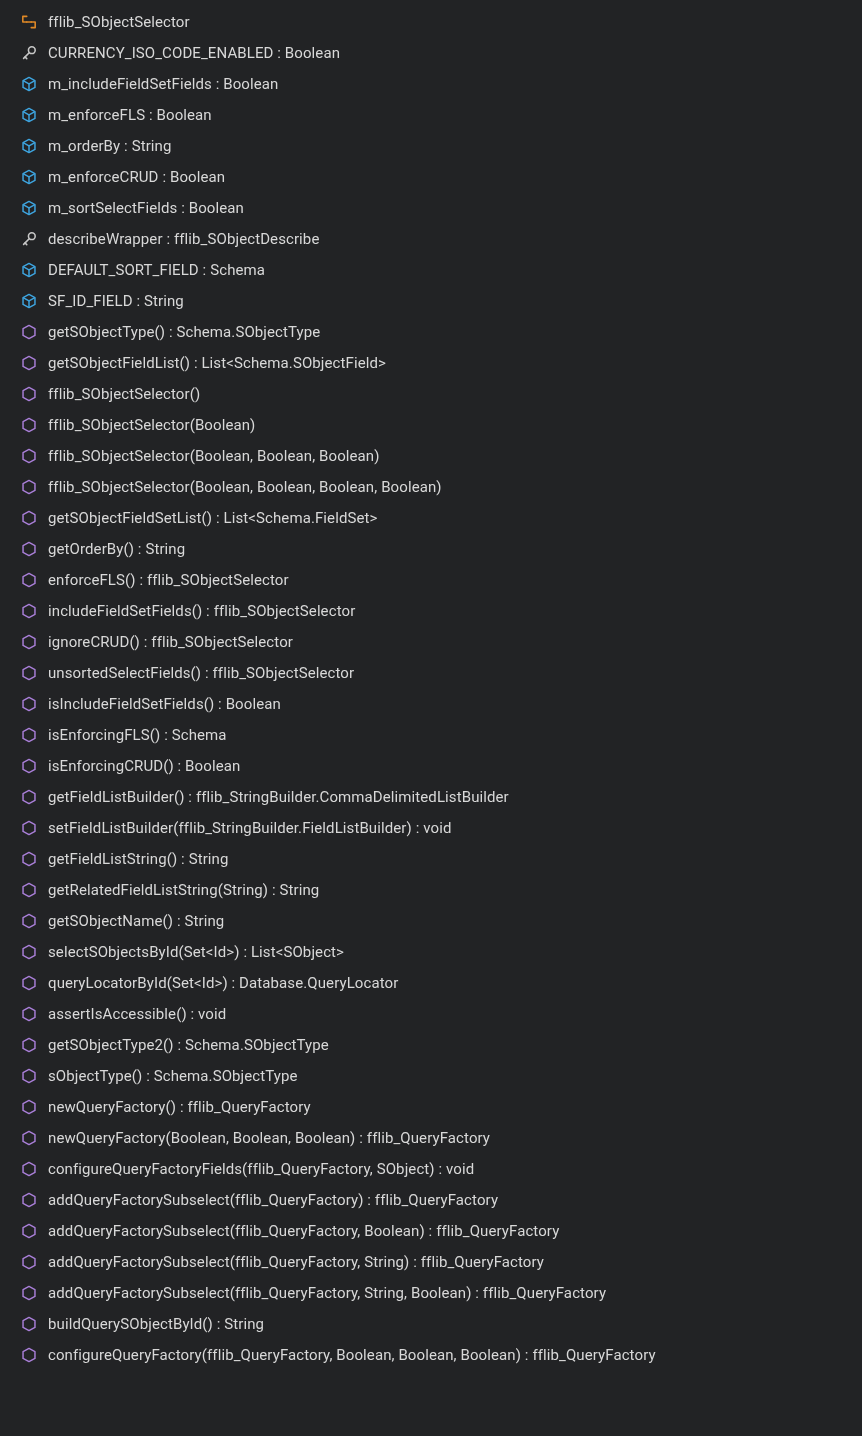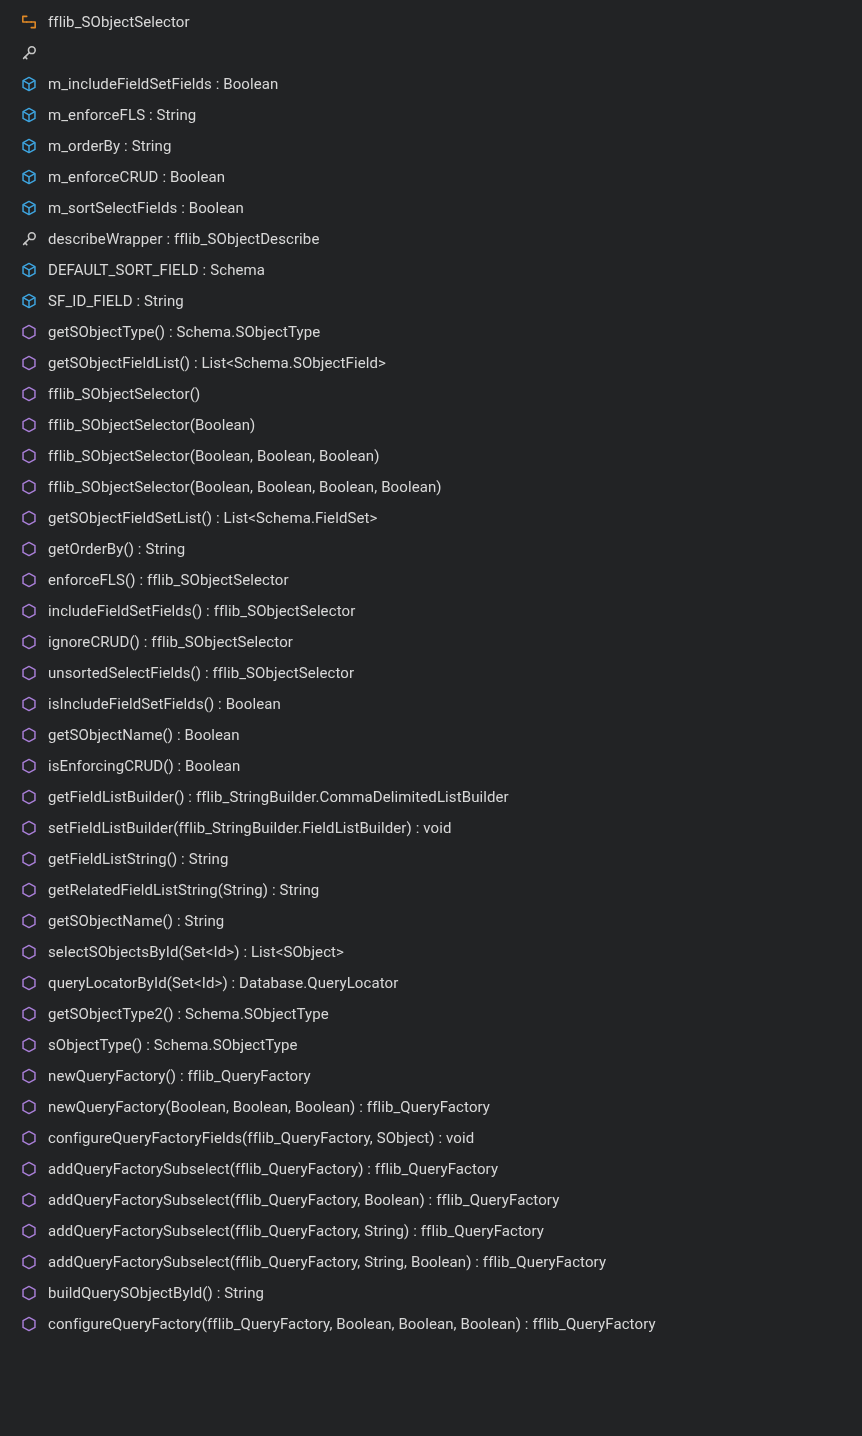--- a/index.html
+++ b/index.html
@@ -58,40 +58,41 @@
       <span class="label">fflib_SObjectSelector</span>
     </div>
     <div class="row">
       <span class="icon" style="color: rgb(199, 199, 199);">
   <svg viewBox="0 0 16 16" fill="none" stroke="currentColor" stroke-width="1.4" stroke-linecap="round" stroke-linejoin="round">
     <circle cx="10.5" cy="5.5" r="3"></circle>
     <line x1="8.4" y1="7.6" x2="3.2" y2="12.8"></line>
     <line x1="4.5" y1="11.5" x2="6" y2="13"></line>
   </svg>
 </span>
+      <span class="label">CURRENCY_ISO_CODE_ENABLED : Boolean</span>
     </div>
     <div class="row">
       <span class="icon" style="color: rgb(62, 165, 224);">
   <svg viewBox="0 0 16 16" fill="none" stroke="currentColor" stroke-width="1.3" stroke-linejoin="round">
     <polygon points="8,2.2 13.3,5 13.3,11 8,13.8 2.7,11 2.7,5"></polygon>
     <polyline points="2.7,5 8,7.8 13.3,5"></polyline>
     <line x1="8" y1="7.8" x2="8" y2="13.8"></line>
   </svg>
 </span>
       <span class="label">m_includeFieldSetFields : Boolean</span>
     </div>
     <div class="row">
       <span class="icon" style="color: rgb(62, 165, 224);">
   <svg viewBox="0 0 16 16" fill="none" stroke="currentColor" stroke-width="1.3" stroke-linejoin="round">
     <polygon points="8,2.2 13.3,5 13.3,11 8,13.8 2.7,11 2.7,5"></polygon>
     <polyline points="2.7,5 8,7.8 13.3,5"></polyline>
     <line x1="8" y1="7.8" x2="8" y2="13.8"></line>
   </svg>
 </span>
-      <span class="label">m_enforceFLS : String</span>
+      <span class="label">m_enforceFLS : Boolean</span>
     </div>
     <div class="row">
       <span class="icon" style="color: rgb(62, 165, 224);">
   <svg viewBox="0 0 16 16" fill="none" stroke="currentColor" stroke-width="1.3" stroke-linejoin="round">
     <polygon points="8,2.2 13.3,5 13.3,11 8,13.8 2.7,11 2.7,5"></polygon>
     <polyline points="2.7,5 8,7.8 13.3,5"></polyline>
     <line x1="8" y1="7.8" x2="8" y2="13.8"></line>
   </svg>
 </span>
       <span class="label">m_orderBy : String</span>
@@ -249,21 +250,21 @@
   </svg>
 </span>
       <span class="label">isIncludeFieldSetFields() : Boolean</span>
     </div>
     <div class="row">
       <span class="icon" style="color: rgb(169, 127, 216);">
   <svg viewBox="0 0 16 16" fill="none" stroke="currentColor" stroke-width="1.3" stroke-linejoin="round">
     <polygon points="8,2.2 13.3,5 13.3,11 8,13.8 2.7,11 2.7,5"></polygon>
   </svg>
 </span>
-      <span class="label">getSObjectName() : Boolean</span>
+      <span class="label">isEnforcingFLS() : Schema</span>
     </div>
     <div class="row">
       <span class="icon" style="color: rgb(169, 127, 216);">
   <svg viewBox="0 0 16 16" fill="none" stroke="currentColor" stroke-width="1.3" stroke-linejoin="round">
     <polygon points="8,2.2 13.3,5 13.3,11 8,13.8 2.7,11 2.7,5"></polygon>
   </svg>
 </span>
       <span class="label">isEnforcingCRUD() : Boolean</span>
     </div>
     <div class="row">
@@ -314,20 +315,28 @@
 </span>
       <span class="label">selectSObjectsById(Set&lt;Id&gt;) : List&lt;SObject&gt;</span>
     </div>
     <div class="row">
       <span class="icon" style="color: rgb(169, 127, 216);">
   <svg viewBox="0 0 16 16" fill="none" stroke="currentColor" stroke-width="1.3" stroke-linejoin="round">
     <polygon points="8,2.2 13.3,5 13.3,11 8,13.8 2.7,11 2.7,5"></polygon>
   </svg>
 </span>
       <span class="label">queryLocatorById(Set&lt;Id&gt;) : Database.QueryLocator</span>
+    </div>
+    <div class="row">
+      <span class="icon" style="color: rgb(169, 127, 216);">
+  <svg viewBox="0 0 16 16" fill="none" stroke="currentColor" stroke-width="1.3" stroke-linejoin="round">
+    <polygon points="8,2.2 13.3,5 13.3,11 8,13.8 2.7,11 2.7,5"></polygon>
+  </svg>
+</span>
+      <span class="label">assertIsAccessible() : void</span>
     </div>
     <div class="row">
       <span class="icon" style="color: rgb(169, 127, 216);">
   <svg viewBox="0 0 16 16" fill="none" stroke="currentColor" stroke-width="1.3" stroke-linejoin="round">
     <polygon points="8,2.2 13.3,5 13.3,11 8,13.8 2.7,11 2.7,5"></polygon>
   </svg>
 </span>
       <span class="label">getSObjectType2() : Schema.SObjectType</span>
     </div>
     <div class="row">

